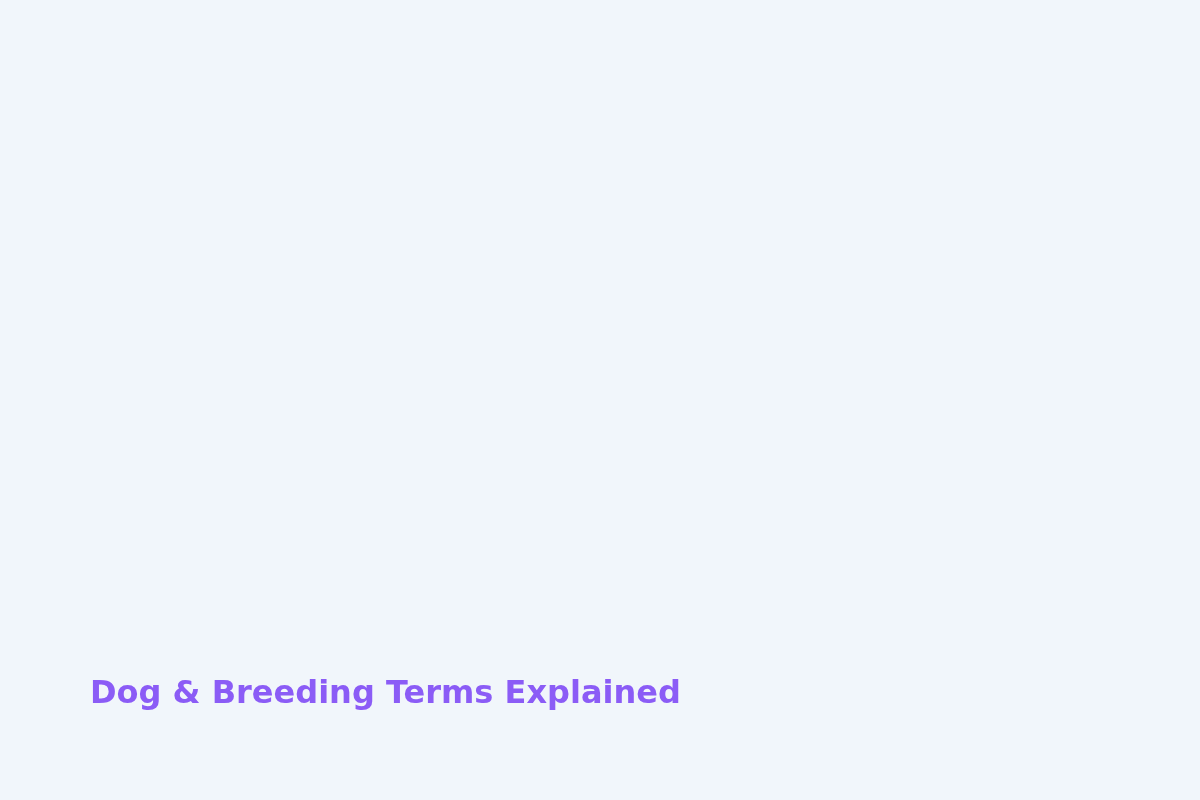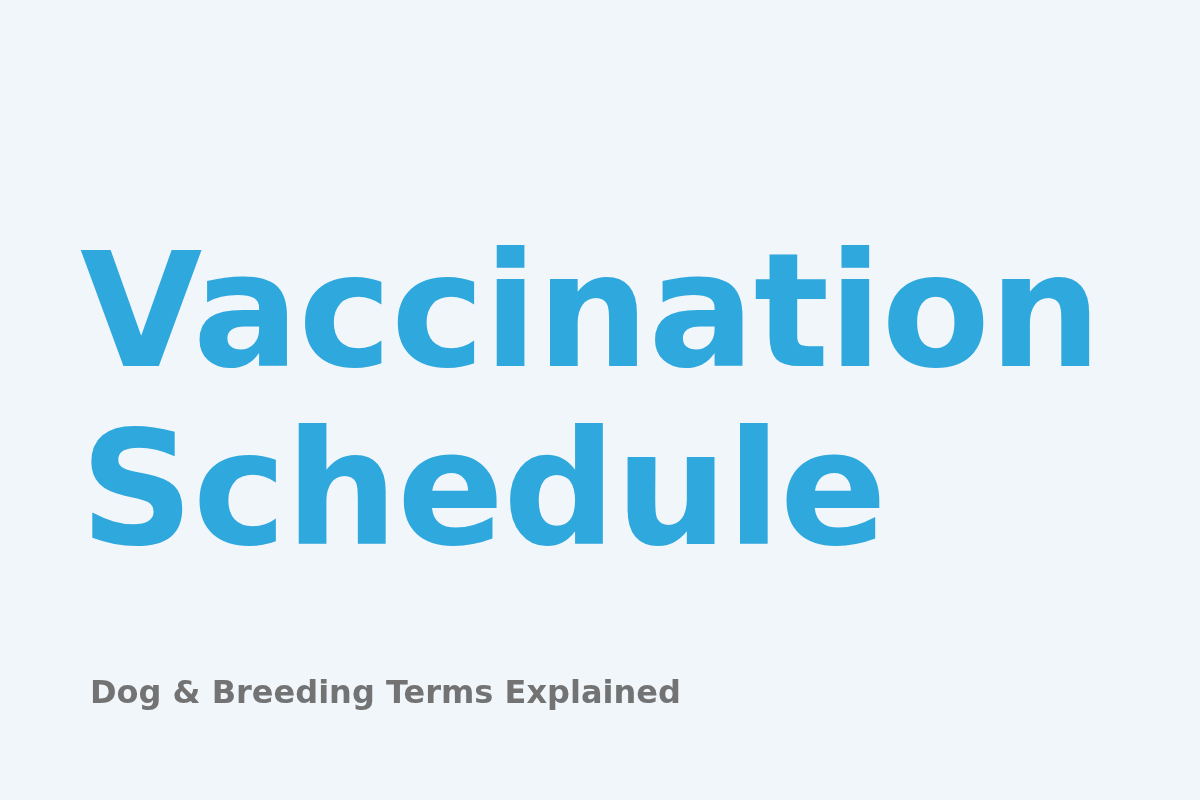--- a/index.html
+++ b/index.html
@@ -48,32 +48,28 @@
   
   .subtitle {
     position: absolute;
     left: 90px;
     top: 672px;
     font-family: "DejaVu Sans", "Liberation Sans", sans-serif;
     font-weight: 700;
     font-size: 32px;
     line-height: 40px;
     letter-spacing: 0px;
-    color: #737373;
+    color: #8b5cf6;
     white-space: nowrap;
     margin: 0;
     padding: 0;
     text-align: center;
   }
 </style>
 </head>
 <body>
 
 <div class="slide">
 
-  <div class="title-block">
-    <span class="title-line">Vaccination</span>
-    <span class="title-line">Schedule</span>
-  </div>
 
   <div class="subtitle">Dog &amp; Breeding Terms Explained</div>
 
 </div>
 
 </body></html>

